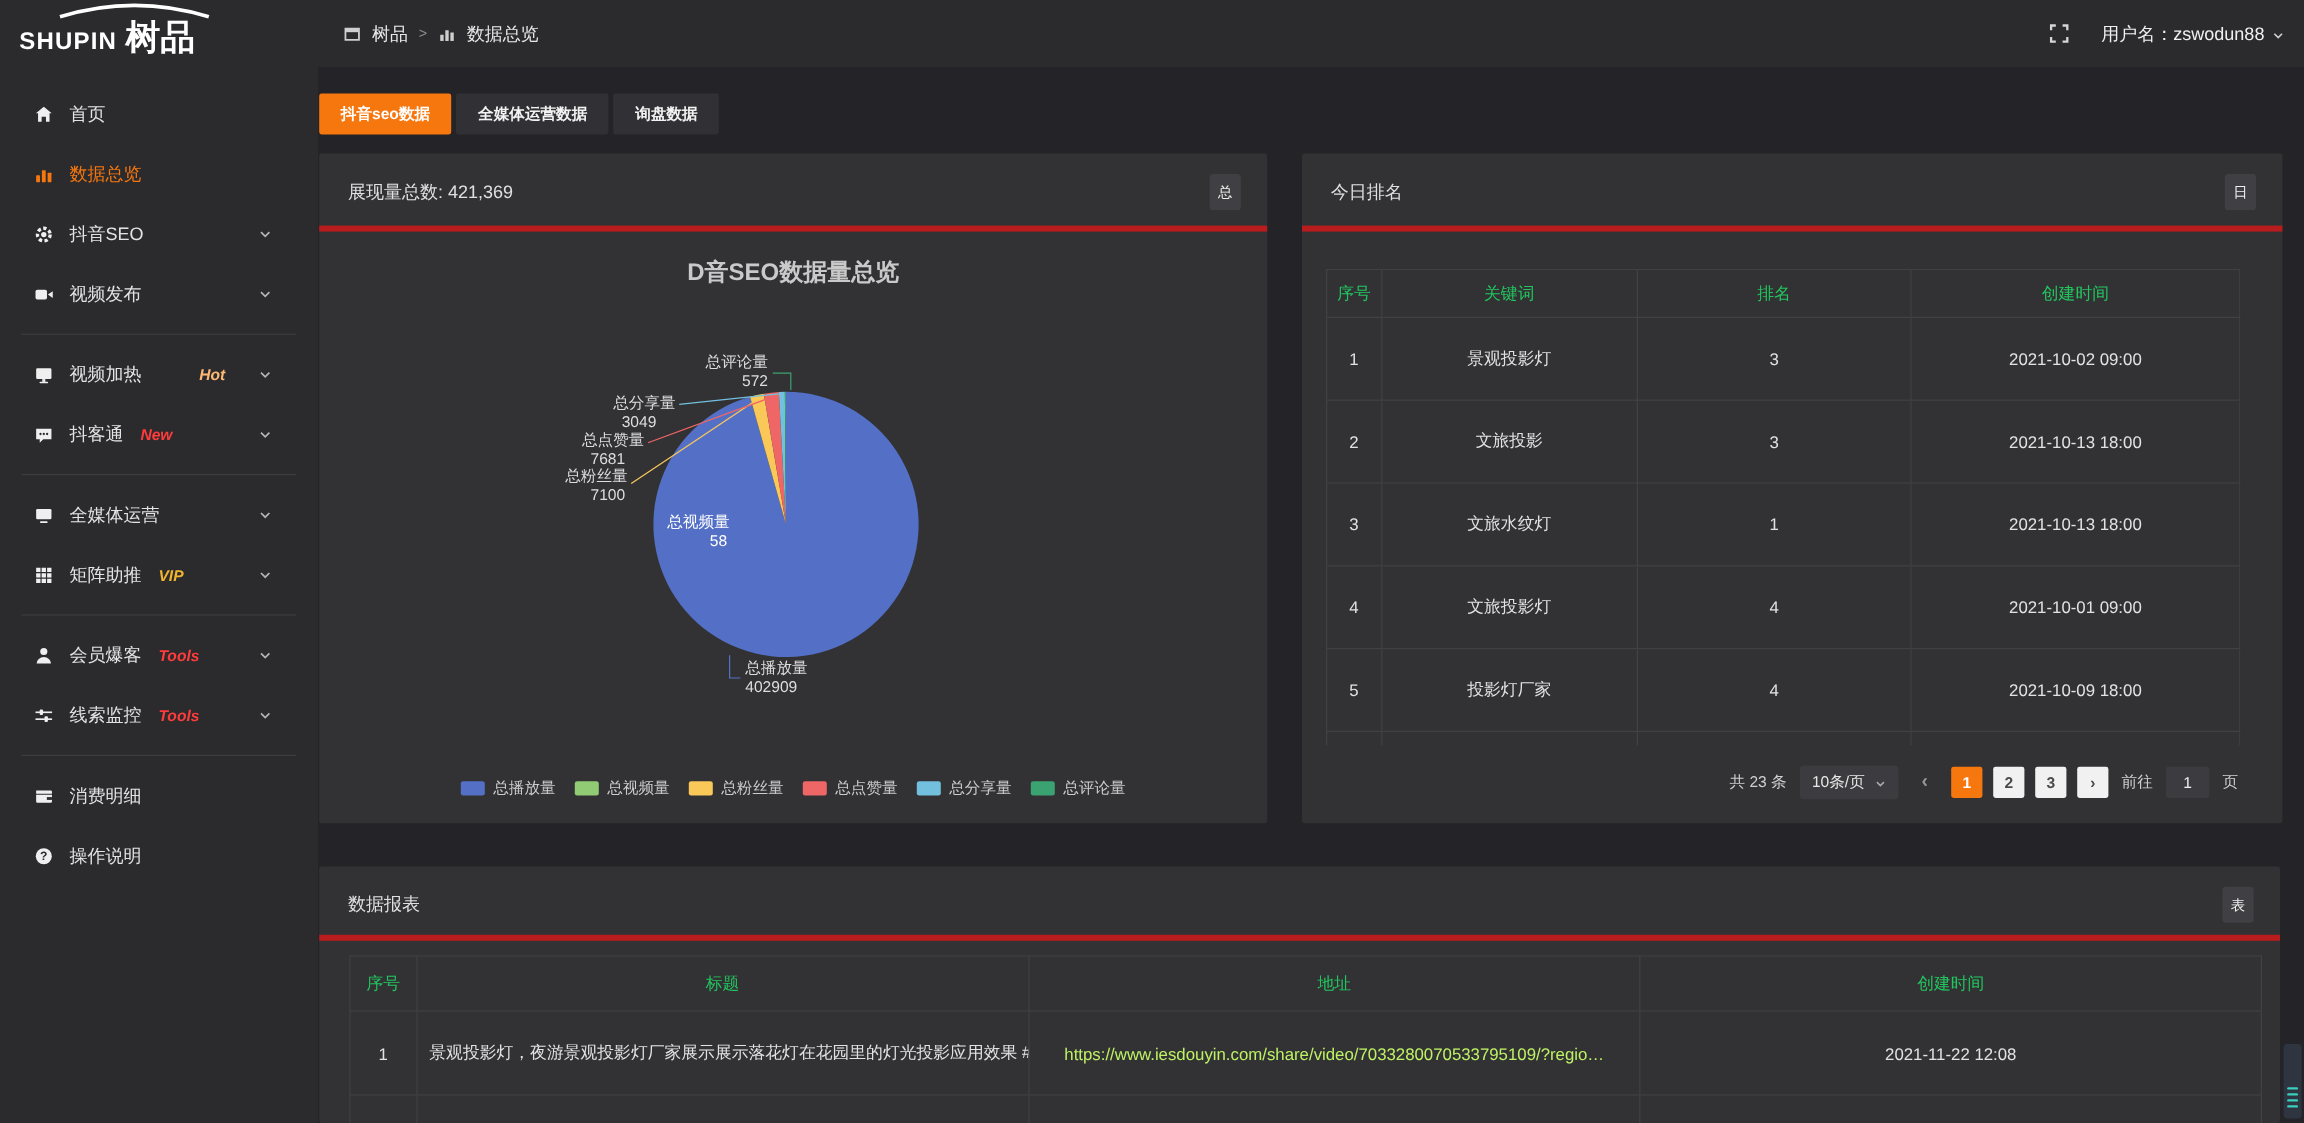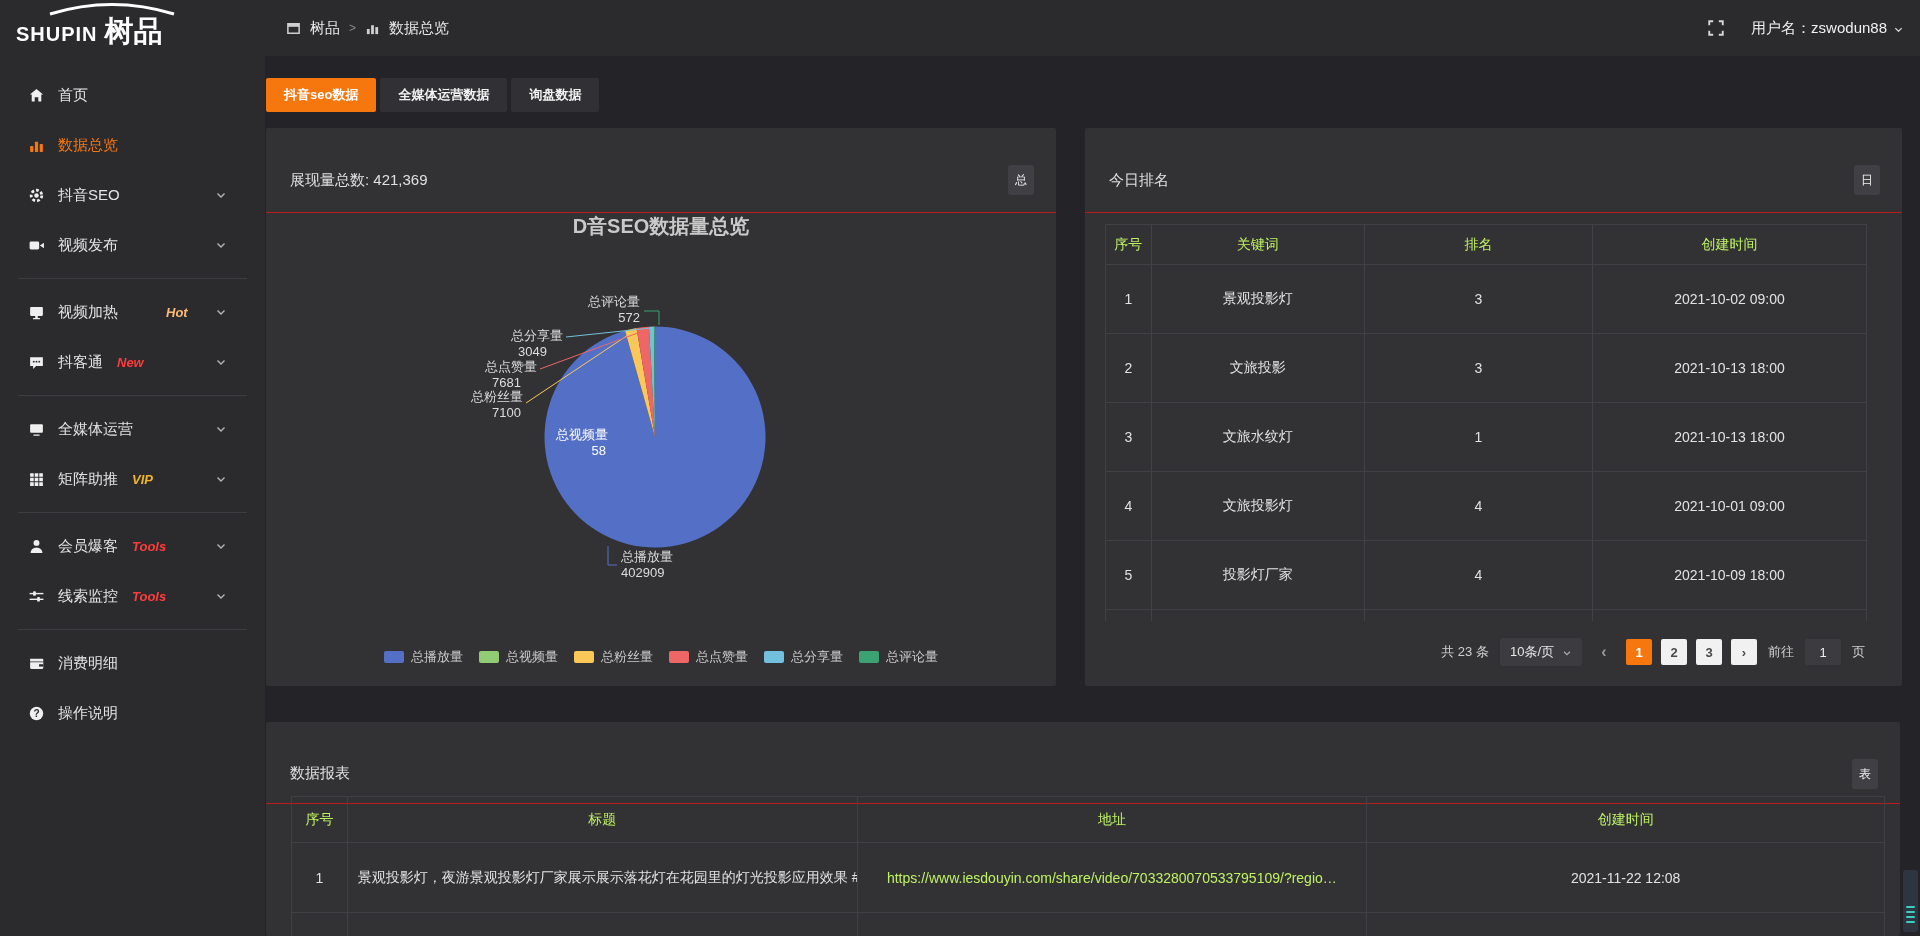--- a/index.html
+++ b/index.html
@@ -36,39 +36,39 @@
   .side-item.active .si-icon { color:#f7770f; }
   .side-divider { height:1px; background:#3d3d41; margin:8px 18px; }
 
   
   .content { position:absolute; left:265px; top:56px; width:1655px; height:880px; }
   .tabs { position:absolute; left:1px; top:22px; display:flex; gap:4px; }
   .tab-btn { height:34px; padding:0 18px; display:flex; align-items:center; font-size:13px; font-weight:bold; color:#f2f2f2; background:#313135; border-radius:2px; cursor:pointer; }
   .tab-btn.active { background:#f7770f; color:#fff; }
 
   .panel { position:absolute; background:#323235; border-radius:2px; }
-  .panel-head { position:relative; height:65px; border-bottom:1px solid #b91c1c;margin-top:20px; }
+  .panel-head { position:relative; height:65px; border-bottom:5px solid #b91c1c; }
   .panel-title { position:absolute; left:24px; top:0; height:65px; display:flex; align-items:center; font-size:15px; color:#e0e0e0; }
   .corner-btn { position:absolute; right:22px; top:17px; width:26px; height:30px; background:#404044; border-radius:3px; color:#f0f0f0; font-size:12px; display:flex; align-items:center; justify-content:center; cursor:pointer; }
 
   #panel-overview { left:1px; top:72px; width:790px; height:558px; }
   #panel-rank     { left:820px; top:72px; width:817px; height:558px; }
   #panel-report   { left:1px; top:666px; width:1634px; height:214px; }
 
   .chart-area { position:absolute; left:0; top:65px; width:790px; height:493px; }
   .chart-area svg.pie { position:absolute; left:0; top:0; width:790px; height:493px; }
   .legend { position:absolute; left:0; bottom:20px; width:100%; display:flex; justify-content:center; gap:16px; }
   .legend-item { display:flex; align-items:center; gap:7px; cursor:pointer; }
   .legend-swatch { width:20px; height:12px; border-radius:2px; }
   .legend-label { font-size:13px; color:#cccccc; }
 
   
   table { border-collapse:collapse; width:100%; table-layout:fixed; }
   th, td { border:1px solid #414145; color:#e2e2e2; font-size:14px; text-align:center; font-weight:normal; overflow:hidden; white-space:nowrap; }
-  th { color:#bef264; }
+  th { color:#22c55e; }
   .rank-wrap { position:absolute; left:20px; top:96px; width:762px; height:397px; overflow:hidden; }
   .rank-table th { height:40px; }
   .rank-table td { height:69px; }
   .rank-table col.c1 { width:6%; } .rank-table col.c2 { width:28%; }
   .rank-table col.c3 { width:30%; } .rank-table col.c4 { width:36%; }
   .report-wrap { position:absolute; left:25px; top:74px; width:1594px; height:140px; overflow:hidden; }
   .report-table th { height:46px; }
   .report-table td { height:70px; }
   .report-table col.c1 { width:3.5%; } .report-table col.c2 { width:32%; }
   .report-table col.c3 { width:32%; }  .report-table col.c4 { width:32.5%; }

